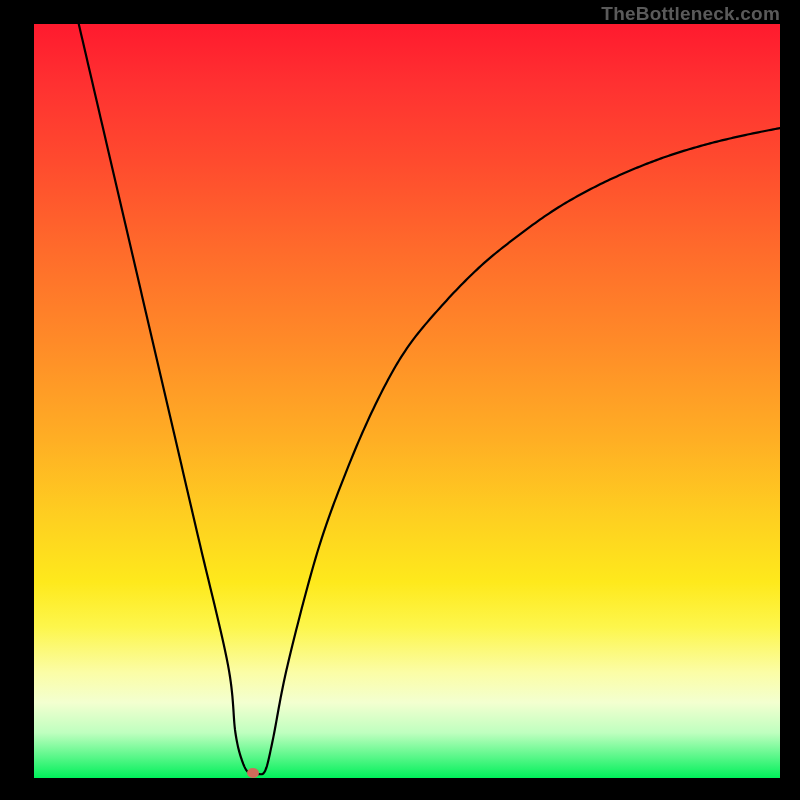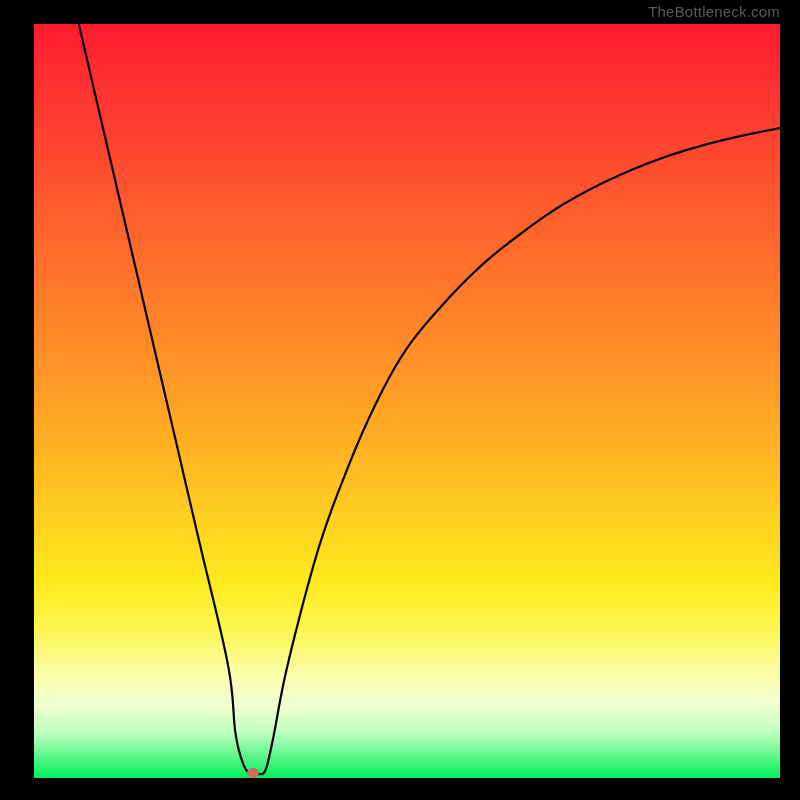--- a/index.html
+++ b/index.html
@@ -33,22 +33,22 @@
       #fdf64c 80%,
       #fbfda6 86%,
       #f3ffd0 90%,
       #bfffbf 94%,
       #00f05a 100%
     );
   }
   .watermark {
     position: absolute;
     color: #5a5a5a;
-    font-size: 15px;
-    font-weight: 400;
+    font-size: 19px;
+    font-weight: 700;
     letter-spacing: 0.2px;
   }
   svg.curve {
     position: absolute;
     left: 0;
     top: 0;
   }
   .marker {
     position: absolute;
     width: 12px;

